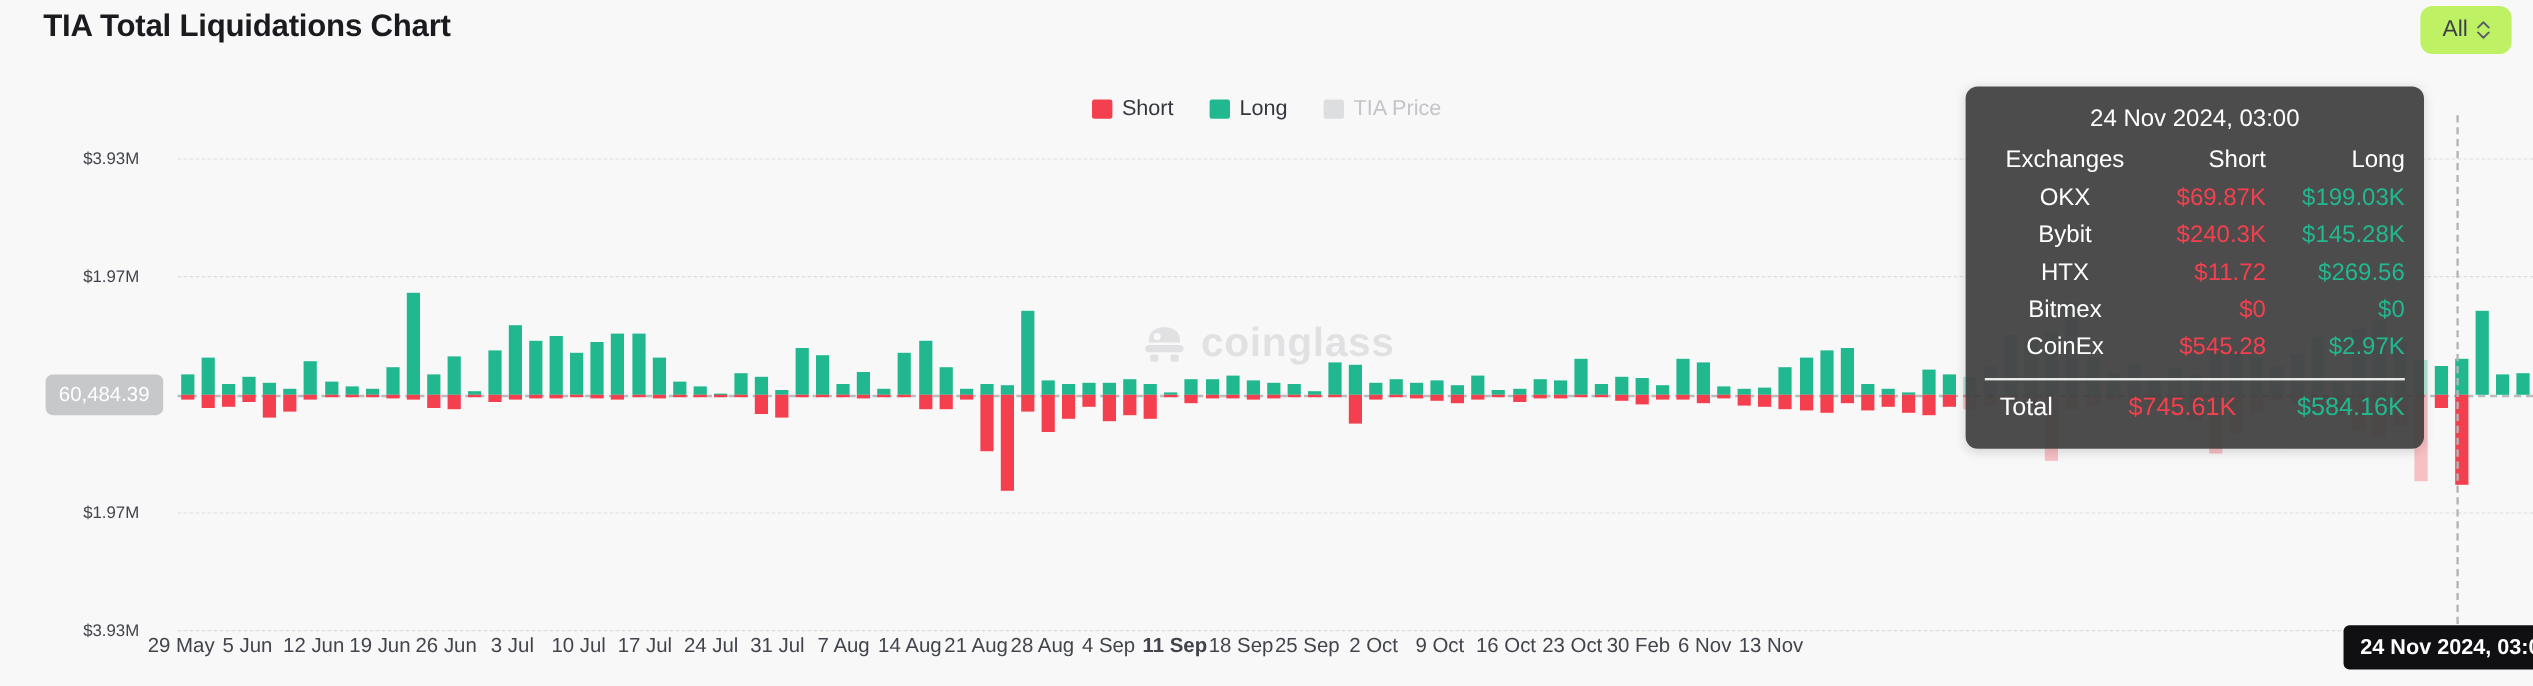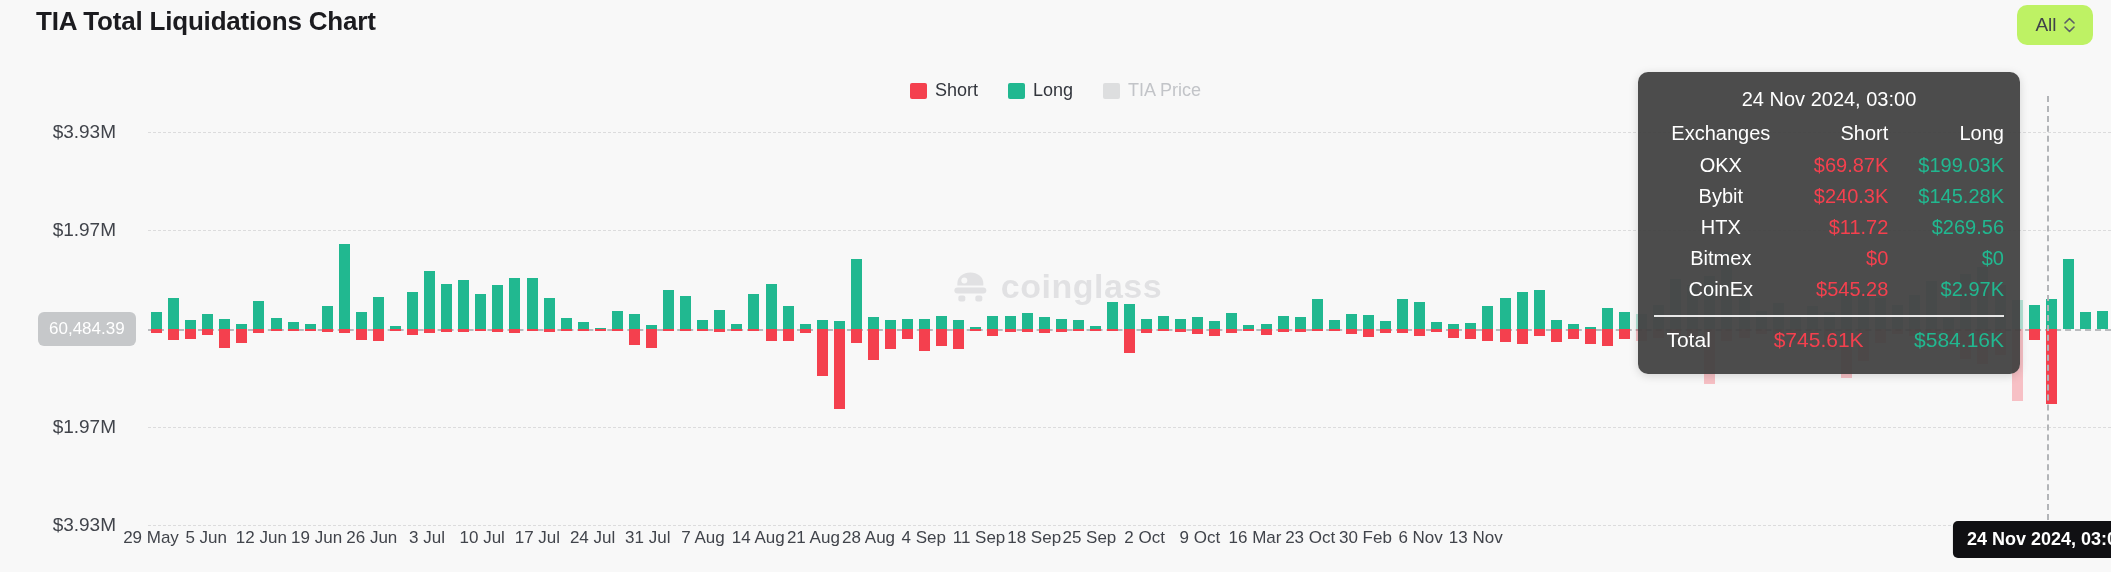--- a/index.html
+++ b/index.html
@@ -91,21 +91,21 @@
   .zero-line {
     position: absolute;
     left: 148px;
     width: 1963px;
     height: 0;
     border-top: 2px dashed #b9bbbe;
   }
   .y-tick {
     position: absolute;
     right: 1995px;
-    font-size: 19px;
+    font-size: 14px;
     color: #41444b;
     transform: translateY(-50%);
     white-space: nowrap;
     text-align: right;
   }
   #y-axis-badge {
     position: absolute;
     left: 38px;
     transform: translateY(-50%);
     background: #c6c8ca;
@@ -528,26 +528,26 @@
       <div class="x-tick" style="left: 427px;">3 Jul</div>
       <div class="x-tick" style="left: 482.2px;">10 Jul</div>
       <div class="x-tick" style="left: 537.4px;">17 Jul</div>
       <div class="x-tick" style="left: 592.6px;">24 Jul</div>
       <div class="x-tick" style="left: 647.8px;">31 Jul</div>
       <div class="x-tick" style="left: 703px;">7 Aug</div>
       <div class="x-tick" style="left: 758.2px;">14 Aug</div>
       <div class="x-tick" style="left: 813.4px;">21 Aug</div>
       <div class="x-tick" style="left: 868.6px;">28 Aug</div>
       <div class="x-tick" style="left: 923.8px;">4 Sep</div>
-      <div class="x-tick" style="left: 979px;">11 Sep</div>
+      <div class="x-tick" style="left: 979px; font-weight: bold;">11 Sep</div>
       <div class="x-tick" style="left: 1034.2px;">18 Sep</div>
       <div class="x-tick" style="left: 1089.4px;">25 Sep</div>
       <div class="x-tick" style="left: 1144.6px;">2 Oct</div>
       <div class="x-tick" style="left: 1199.8px;">9 Oct</div>
-      <div class="x-tick" style="left: 1255px;">16 Mar</div>
+      <div class="x-tick" style="left: 1255px;">16 Oct</div>
       <div class="x-tick" style="left: 1310.2px;">23 Oct</div>
       <div class="x-tick" style="left: 1365.4px;">30 Feb</div>
       <div class="x-tick" style="left: 1420.6px;">6 Nov</div>
       <div class="x-tick" style="left: 1475.8px;">13 Nov</div>
     </div>
   <div id="x-axis-badge" style="left: 2047px;">24 Nov 2024, 03:00</div>
 
   <div id="tooltip">
     <div class="tt-head">
       <div>24 Nov 2024, 03:00</div>

